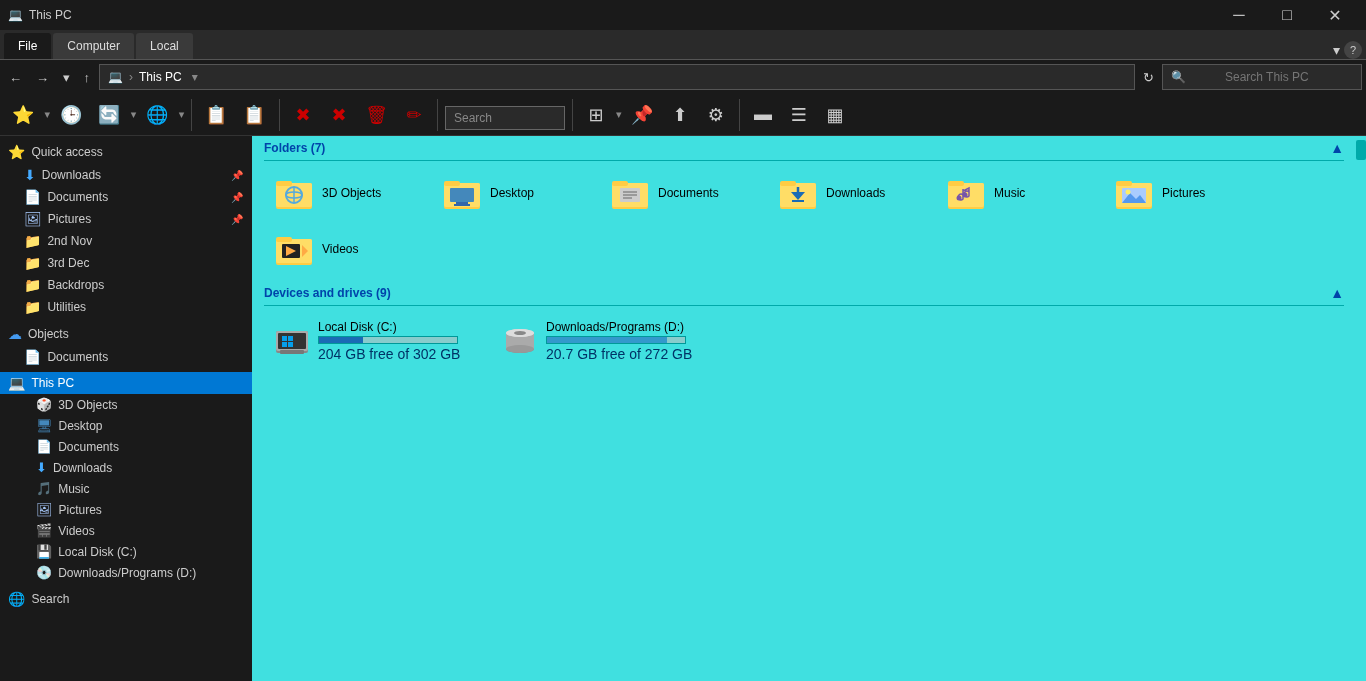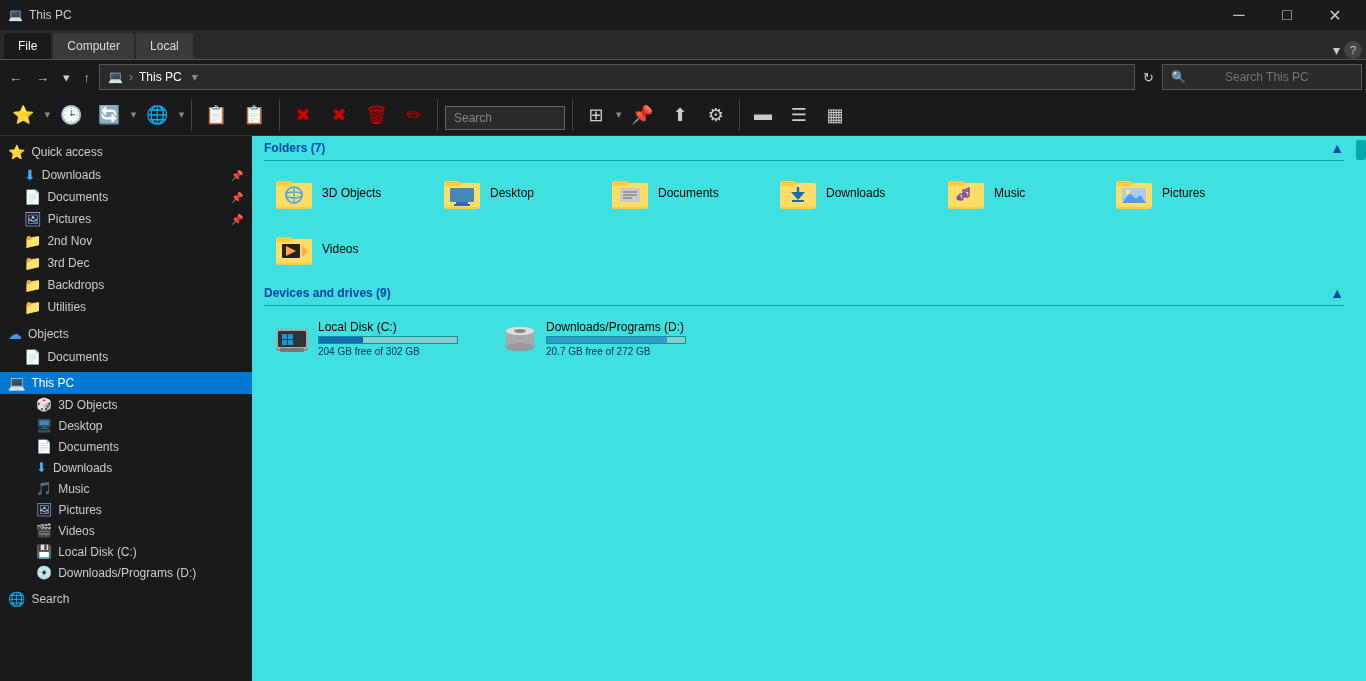--- a/index.html
+++ b/index.html
@@ -215,21 +215,21 @@
       cursor: pointer;
       border-radius: 2px;
       min-width: 220px;
       gap: 8px;
     }
     .drive-info { display: flex; flex-direction: column; gap: 2px; }
     .drive-bar-bg { width: 140px; height: 8px; background: #88cccc; border: 1px solid #009999; }
     .drive-bar-fill { height: 100%; }
     .drive-bar-fill.c { background: #1a6bb5; width: 70%; }
     .drive-bar-fill.d { background: #3399cc; width: 85%; }
-    .drive-size { font-size: 10px; color: #003366; }
+    .drive-size { font-size: 14px; color: #003366; }
   </style>
 </head>
 <body>
 
 <div class="title-bar">
   <span style="margin-right:6px;">💻</span>
   <span style="font-size:12px; flex:1;">This PC</span>
   <div class="title-bar-controls">
     <button class="title-bar-btn">─</button>
     <button class="title-bar-btn">□</button>

